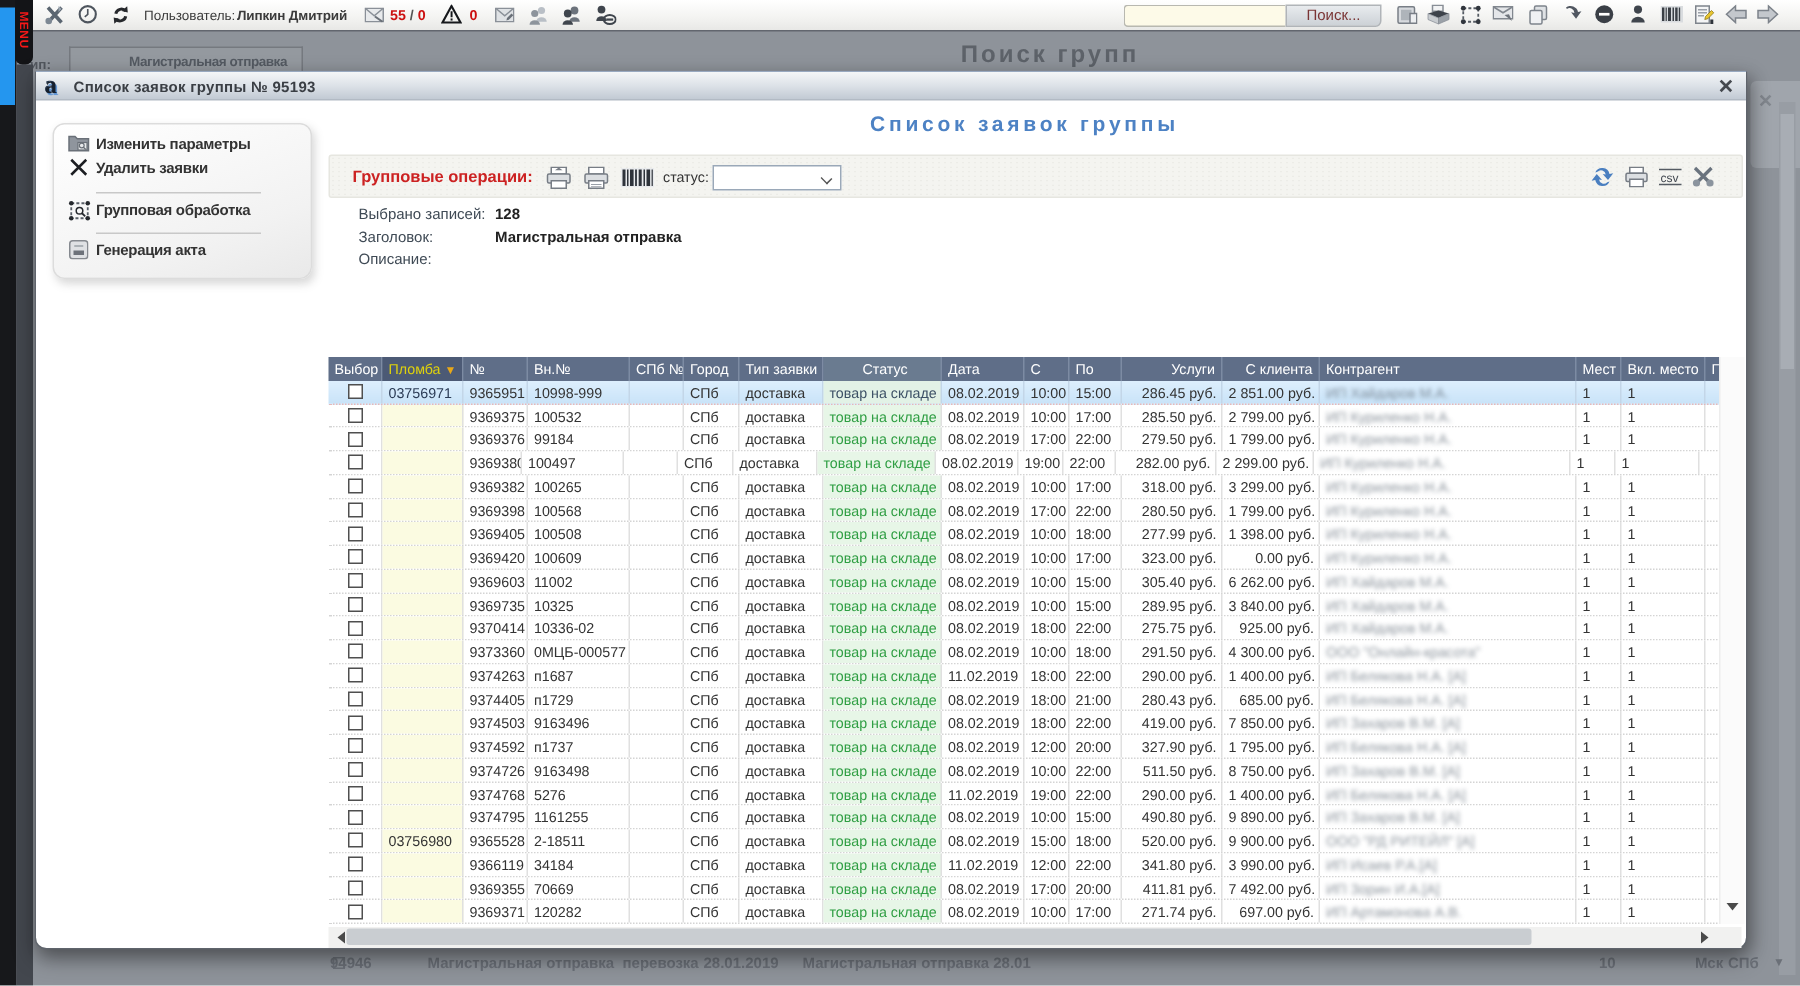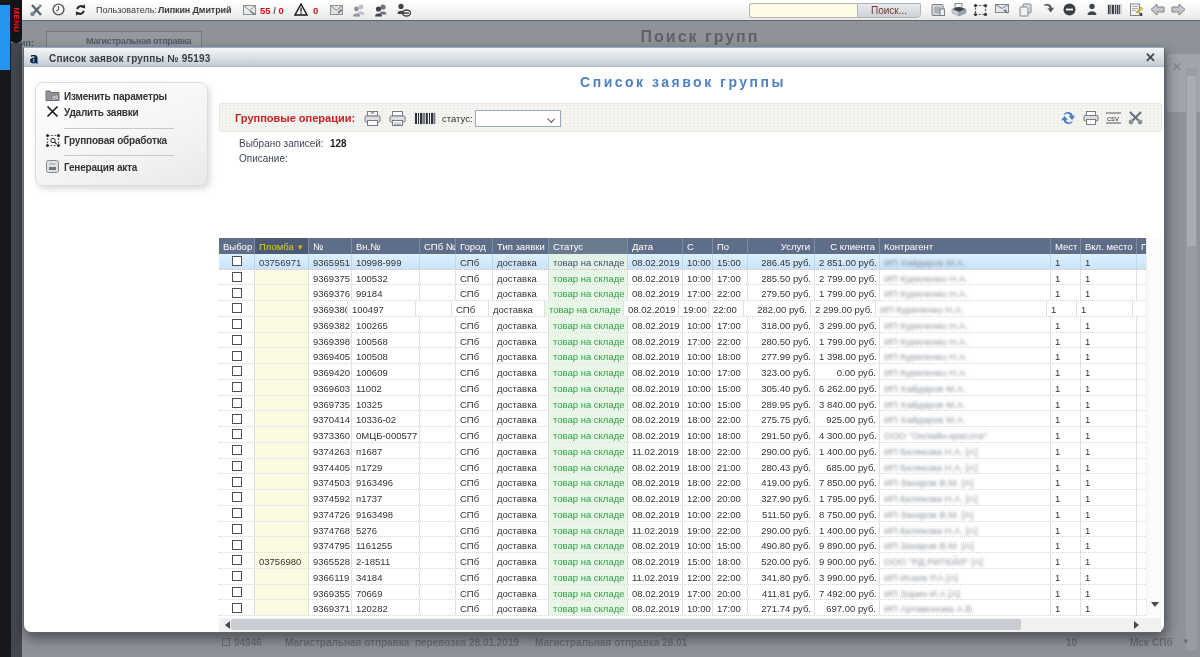--- a/index.html
+++ b/index.html
@@ -121,21 +121,21 @@
   </div>
 <div id="bgip">ип:</div>
 <div id="bgtitle">Поиск групп</div>
 <div id="bgrpanel"></div>
 <div id="bgrx">✕</div>
 <div id="bgrsb">
     <div class="th"></div>
   </div>
 <div id="bgrow">
   <span id="bgcb"></span>
-  <span style="left:234px;">94946</span>
+  <span style="left:220px;">94946</span>
   <span style="left:285px;">Магистральная отправка</span>
   <span style="left:415px;">перевозка</span>
   <span style="left:469px;">28.01.2019</span>
   <span style="left:535px;">Магистральная отправка 28.01</span>
   <span style="left:1066px;">10</span>
   <span style="left:1130px;">Мск</span>
   <span style="left:1152px;">СПб</span>
   <span style="left:1182px;font-size:8px;">▼</span>
 </div>
 
@@ -349,33 +349,34 @@
       </svg>
     <svg class="icn" style="position:absolute;left:908px;top:6px;" width="15" height="15" viewBox="0 0 15 15">
         <path d="M2 2 L13 13 M13 2 L2 13" stroke="#6a737e" stroke-width="2.2"></path>
         <circle cx="3" cy="12" r="2.4" fill="#8b949e"></circle>
         <circle cx="12" cy="12" r="2.4" fill="#8b949e"></circle>
       </svg>
   </div>
 
   <div id="info">
       <div class="irow"><span class="ilab">Выбрано записей:</span><span class="ival">128</span></div>
+      <div class="irow"><span class="ilab">Заголовок:</span><span class="ival">Магистральная отправка</span></div>
       <div class="irow"><span class="ilab">Описание:</span><span class="ival"></span></div>
     </div>
 
   <div id="tbl">
 <div class="trow thead">
         <div class="hc" style="width:36px;">Выбор</div>
         <div class="hc hplomba" style="width:54px;">Пломба <span class="sortarr">▼</span></div>
         <div class="hc" style="width:43px;">№</div>
         <div class="hc" style="width:68px;">Вн.№</div>
         <div class="hc" style="width:36px;">СПб №</div>
         <div class="hc" style="width:37px;">Город</div>
         <div class="hc" style="width:56px;">Тип заявки</div>
-        <div class="hc hstatus" style="width:79px;">Статус</div>
+        <div class="hc hstatus" style="width:79px;text-align:center;">Статус</div>
         <div class="hc" style="width:55px;">Дата</div>
         <div class="hc" style="width:30px;">С</div>
         <div class="hc" style="width:35px;">По</div>
         <div class="hc" style="width:67px;text-align:right;padding-right:4px;">Услуги</div>
         <div class="hc" style="width:65px;text-align:right;padding-right:4px;">С клиента</div>
         <div class="hc" style="width:171px;">Контрагент</div>
         <div class="hc" style="width:30px;">Мест</div>
         <div class="hc" style="width:56px;">Вкл. место</div>
         <div class="hc" style="width:10px;">Гр</div>
       </div>

